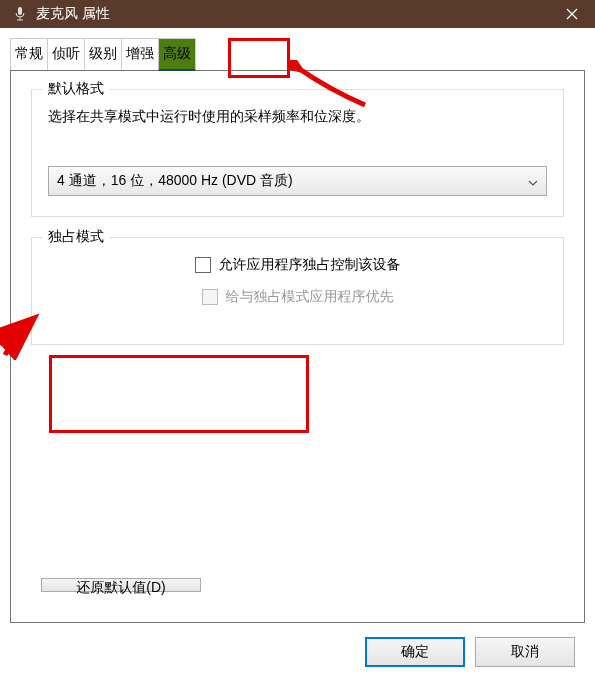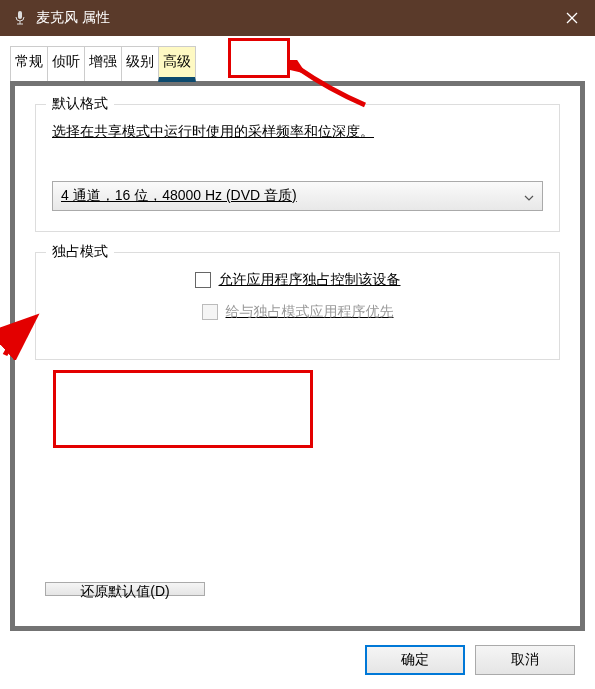--- a/index.html
+++ b/index.html
@@ -11,21 +11,21 @@
       font-family: "Microsoft YaHei", "Segoe UI", sans-serif;
       font-size: 14px;
       background: #fff;
       width: 595px;
       height: 689px;
       overflow: hidden;
     }
     .titlebar {
       background: #5a3a2a;
       color: #fff;
-      height: 36px;
+      height: 28px;
       display: flex;
       align-items: center;
       padding: 0 0 0 12px;
       position: relative;
     }
     .titlebar-icon {
       width: 16px;
       height: 16px;
       margin-right: 8px;
       display: inline-flex;
@@ -60,43 +60,42 @@
       padding: 6px 4px;
       border: 1px solid #ccc;
       border-bottom: none;
       background: #fff;
       cursor: pointer;
       margin-right: -1px;
       position: relative;
       font-size: 14px;
     }
     .tab.active {
-      background: #fef9c3;
-      border-bottom: 5px solid #0c4a6e;
+      background: #4d7c0f;
+      border-bottom: 2px solid #0c4a6e;
       margin-bottom: -1px;
       z-index: 3;
     }
     .tab-highlight {
       position: absolute;
       border: 3px solid #e30000;
       pointer-events: none;
     }
     .tab-highlight.tab-box {
       top: 38px;
       left: 228px;
       width: 62px;
       height: 40px;
     }
     .tab-panel {
-      border: 5px solid #737373;
+      border: 1px solid #737373;
       flex: 1;
       padding: 18px 20px;
       position: relative;
       background: #fff;
-      text-decoration: underline;
     }
     .group {
       border: 1px solid #ddd;
       padding: 18px 16px 20px 16px;
       position: relative;
       margin-bottom: 20px;
     }
     .group-title {
       position: absolute;
       top: -10px;
@@ -223,22 +222,22 @@
       <line x1="1" y1="1" x2="11" y2="11" stroke="#fff" stroke-width="1.2"></line>
       <line x1="11" y1="1" x2="1" y2="11" stroke="#fff" stroke-width="1.2"></line>
     </svg>
   </div>
 </div>
 
 <div class="content-area">
   <div class="tabs">
     <div class="tab">常规</div>
     <div class="tab">侦听</div>
+    <div class="tab">级别</div>
     <div class="tab">增强</div>
-    <div class="tab">级别</div>
     <div class="tab active">高级</div>
   </div>
 
   <div class="tab-panel">
 
     <div class="group">
       <div class="group-title">默认格式</div>
       <div class="group-desc">选择在共享模式中运行时使用的采样频率和位深度。</div>
       <div class="dropdown">
         <span>4 通道，16 位，48000 Hz (DVD 音质)</span>

